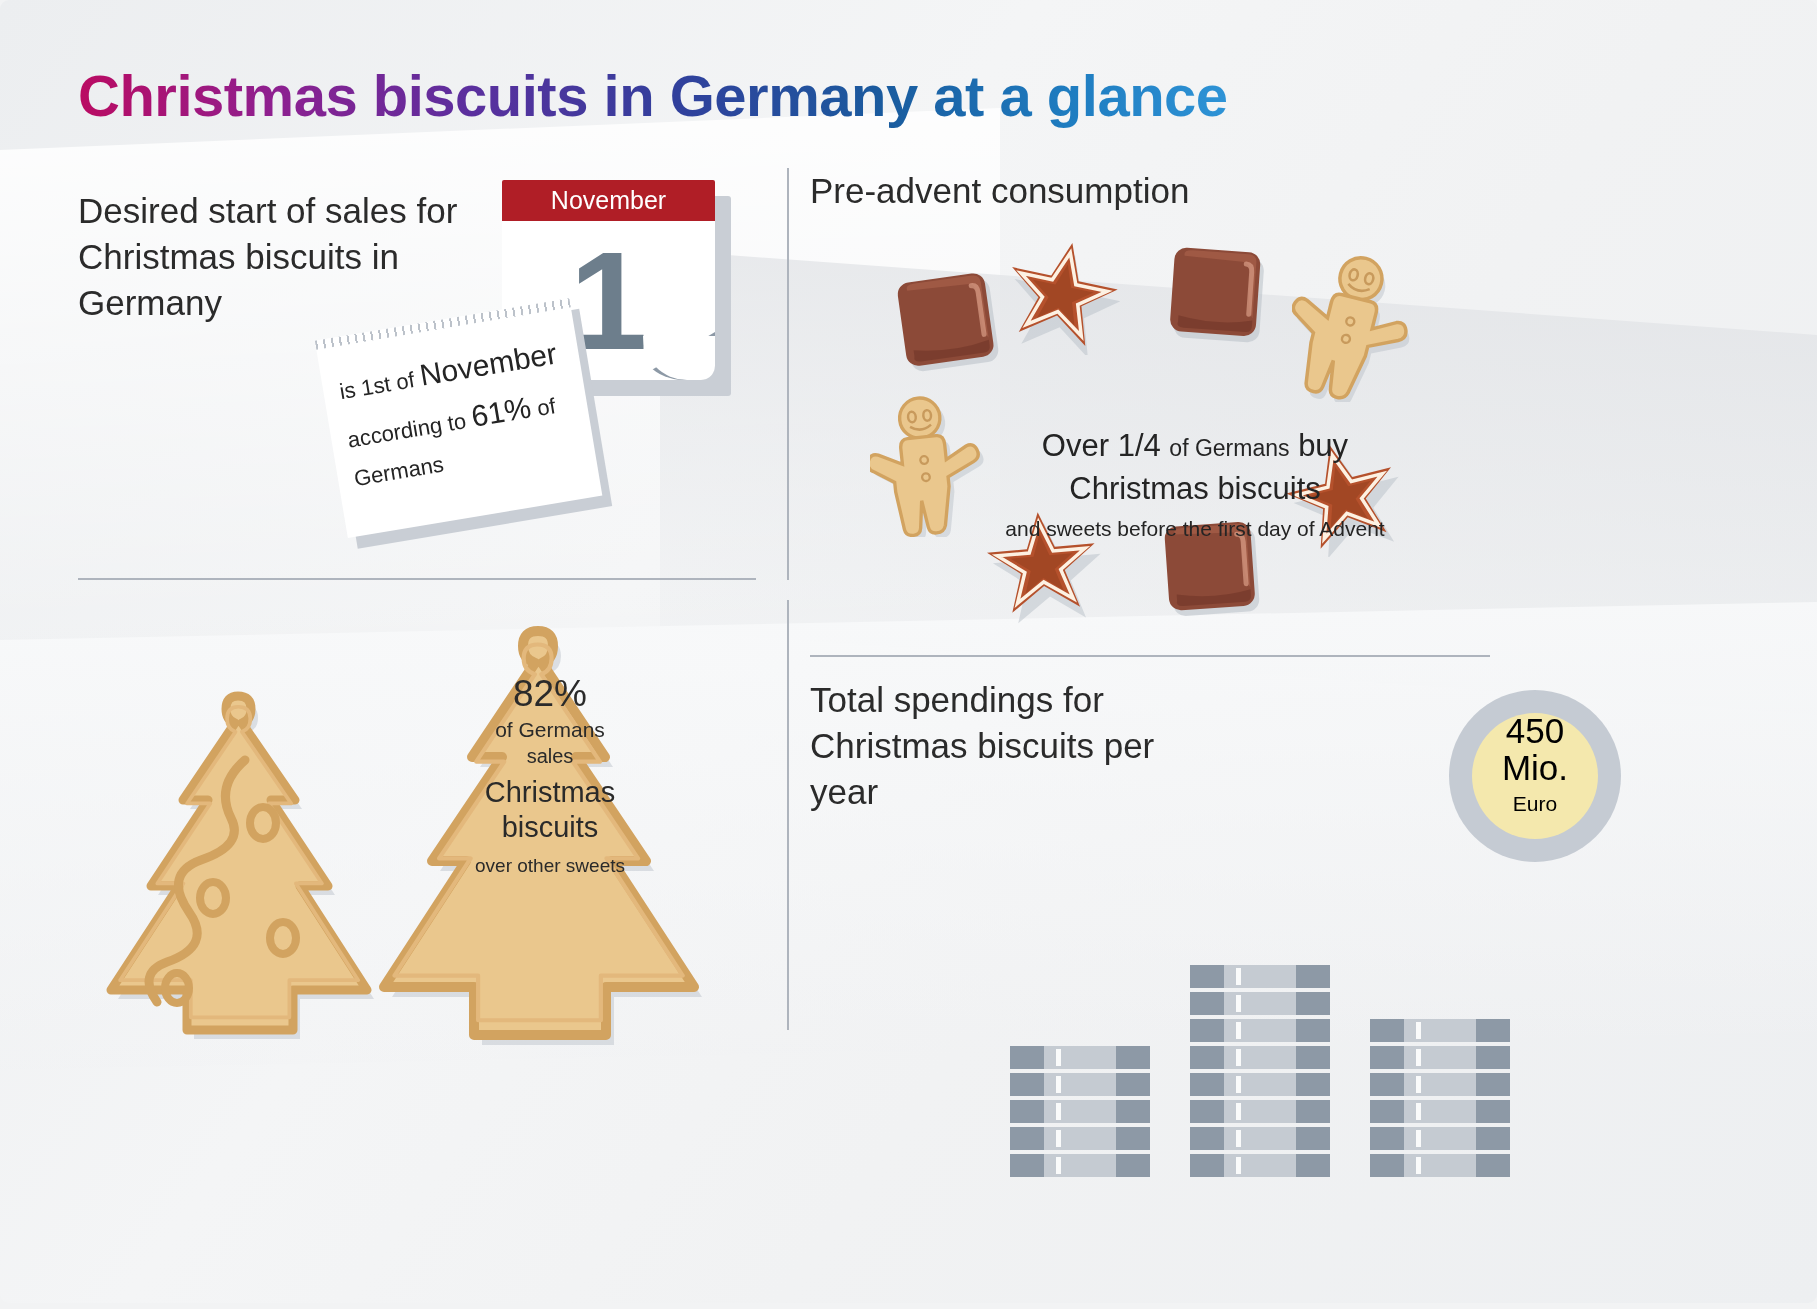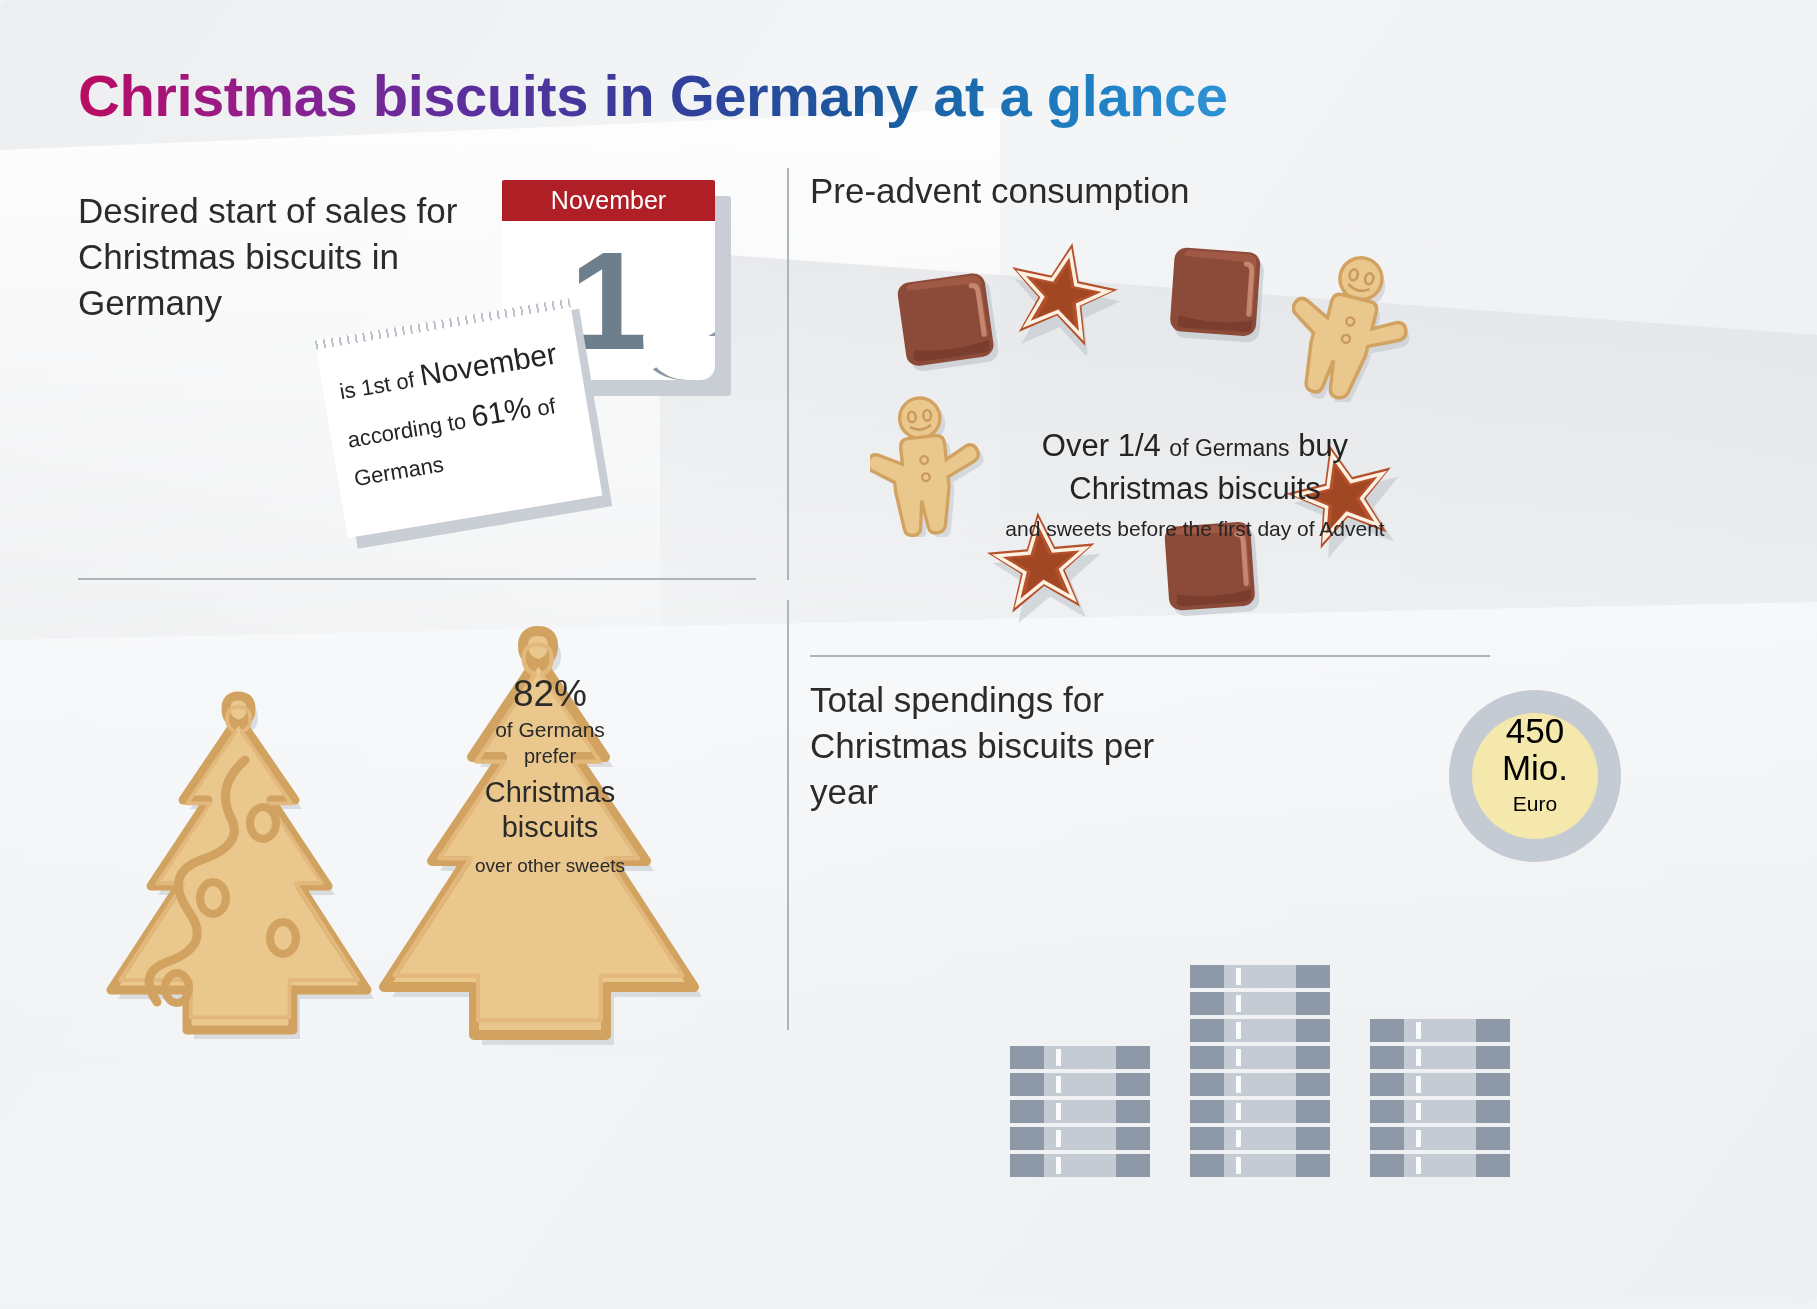--- a/index.html
+++ b/index.html
@@ -274,21 +274,21 @@
     <g transform="translate(8,10)" opacity=".45">
       <path d="M178 6 Q193 6 193 21 Q193 34 182 38 L245 132 L216 132 L286 236 L252 236 L334 362 L246 362 L246 410 L114 410 L114 362 L24 362 L106 236 L72 236 L142 132 L112 132 L175 38 Q163 34 163 21 Q163 6 178 6Z" fill="#b8bfc7"></path>
     </g>
     <path d="M178 6 Q193 6 193 21 Q193 34 182 38 L245 132 L216 132 L286 236 L252 236 L334 362 L246 362 L246 410 L114 410 L114 362 L24 362 L106 236 L72 236 L142 132 L112 132 L175 38 Q163 34 163 21 Q163 6 178 6Z" fill="#eac78d" stroke="#d2a360" stroke-width="10" stroke-linejoin="round"></path>
     <path d="M178 6 Q193 6 193 21 Q193 34 182 38 L245 132 L216 132 L286 236 L252 236 L334 362 L246 362 L246 410 L114 410 L114 362 L24 362 L106 236 L72 236 L142 132 L112 132 L175 38 Q163 34 163 21 Q163 6 178 6Z" fill="none" stroke="#e3b87c" stroke-width="4.5" stroke-linejoin="round" transform="scale(.93) translate(13,15)"></path>
   </svg>
 
   <div id="tree-text">
     <div class="p82">82%</div>
     <div class="r1">of Germans</div>
-    <div class="r2">prefer</div>
+    <div class="r2">sales</div>
     <div class="r3">Christmas biscuits</div>
     <div class="r4">over other sweets</div>
   </div>
 
   <div class="sec-head" id="h-spend">Total spendings for Christmas biscuits per year</div>
 
   <div id="money">
     <div class="stack" id="stack1">
         <div class="bill">
           <div class="e"></div>

